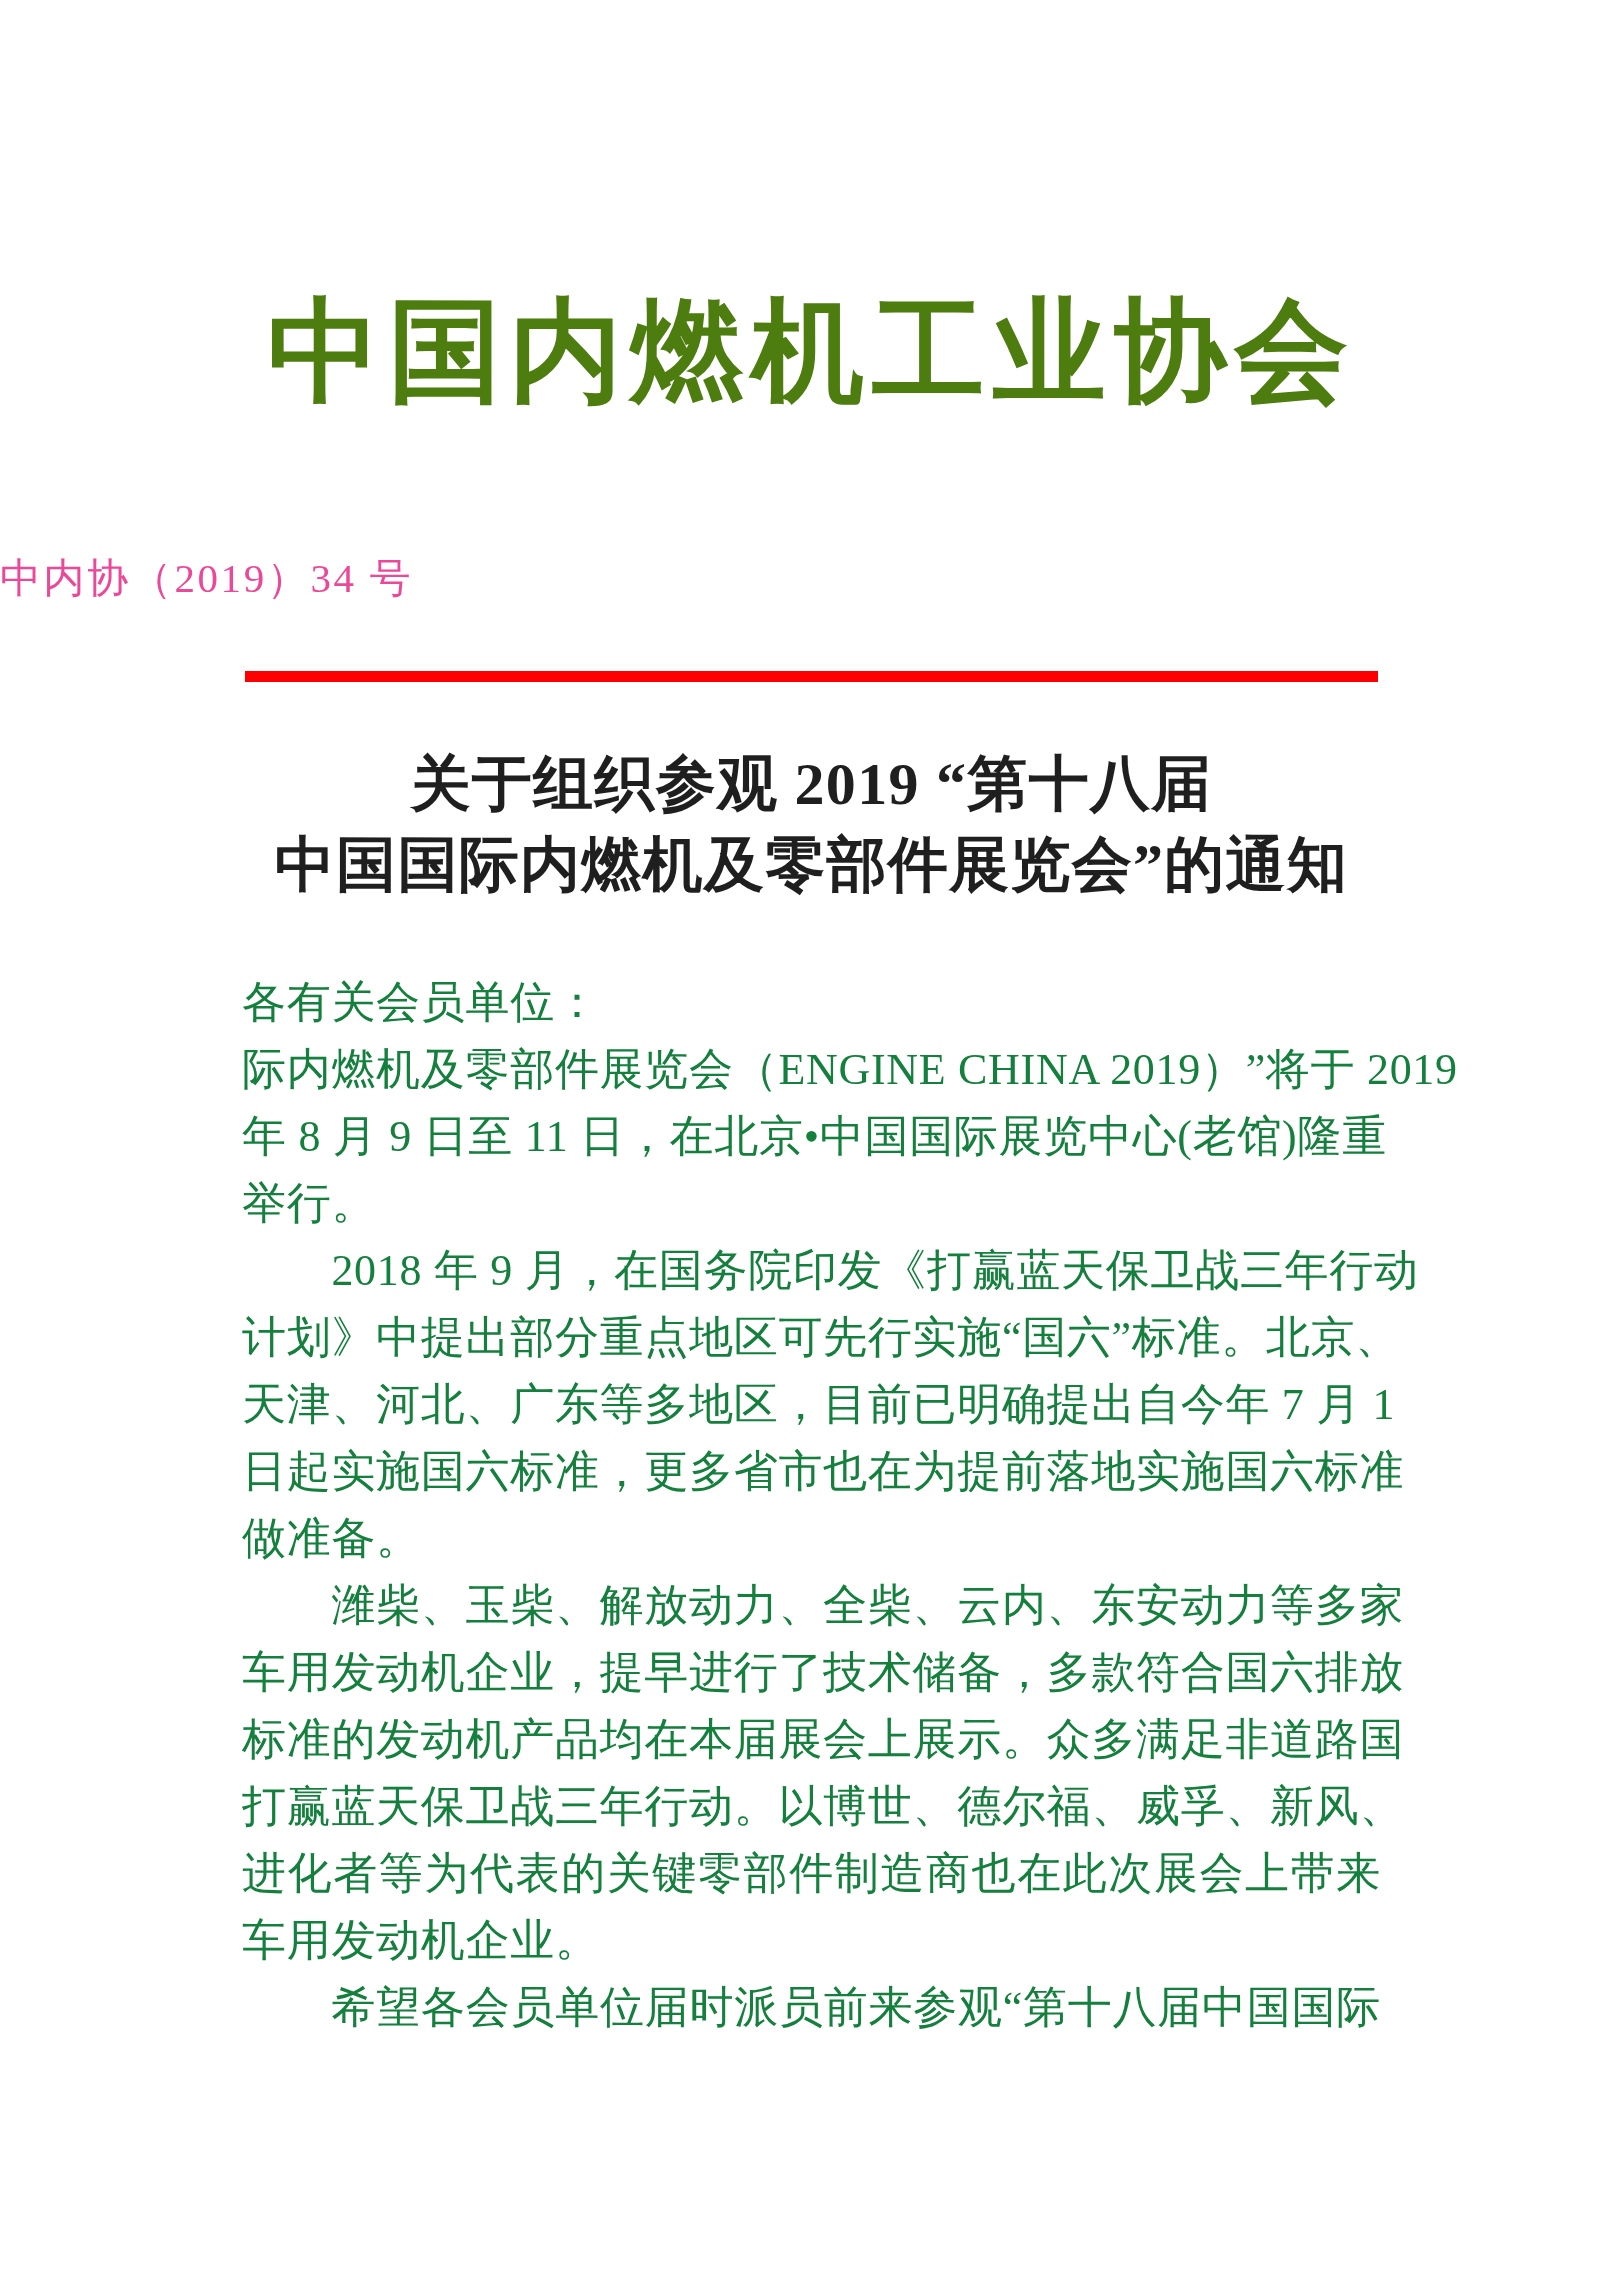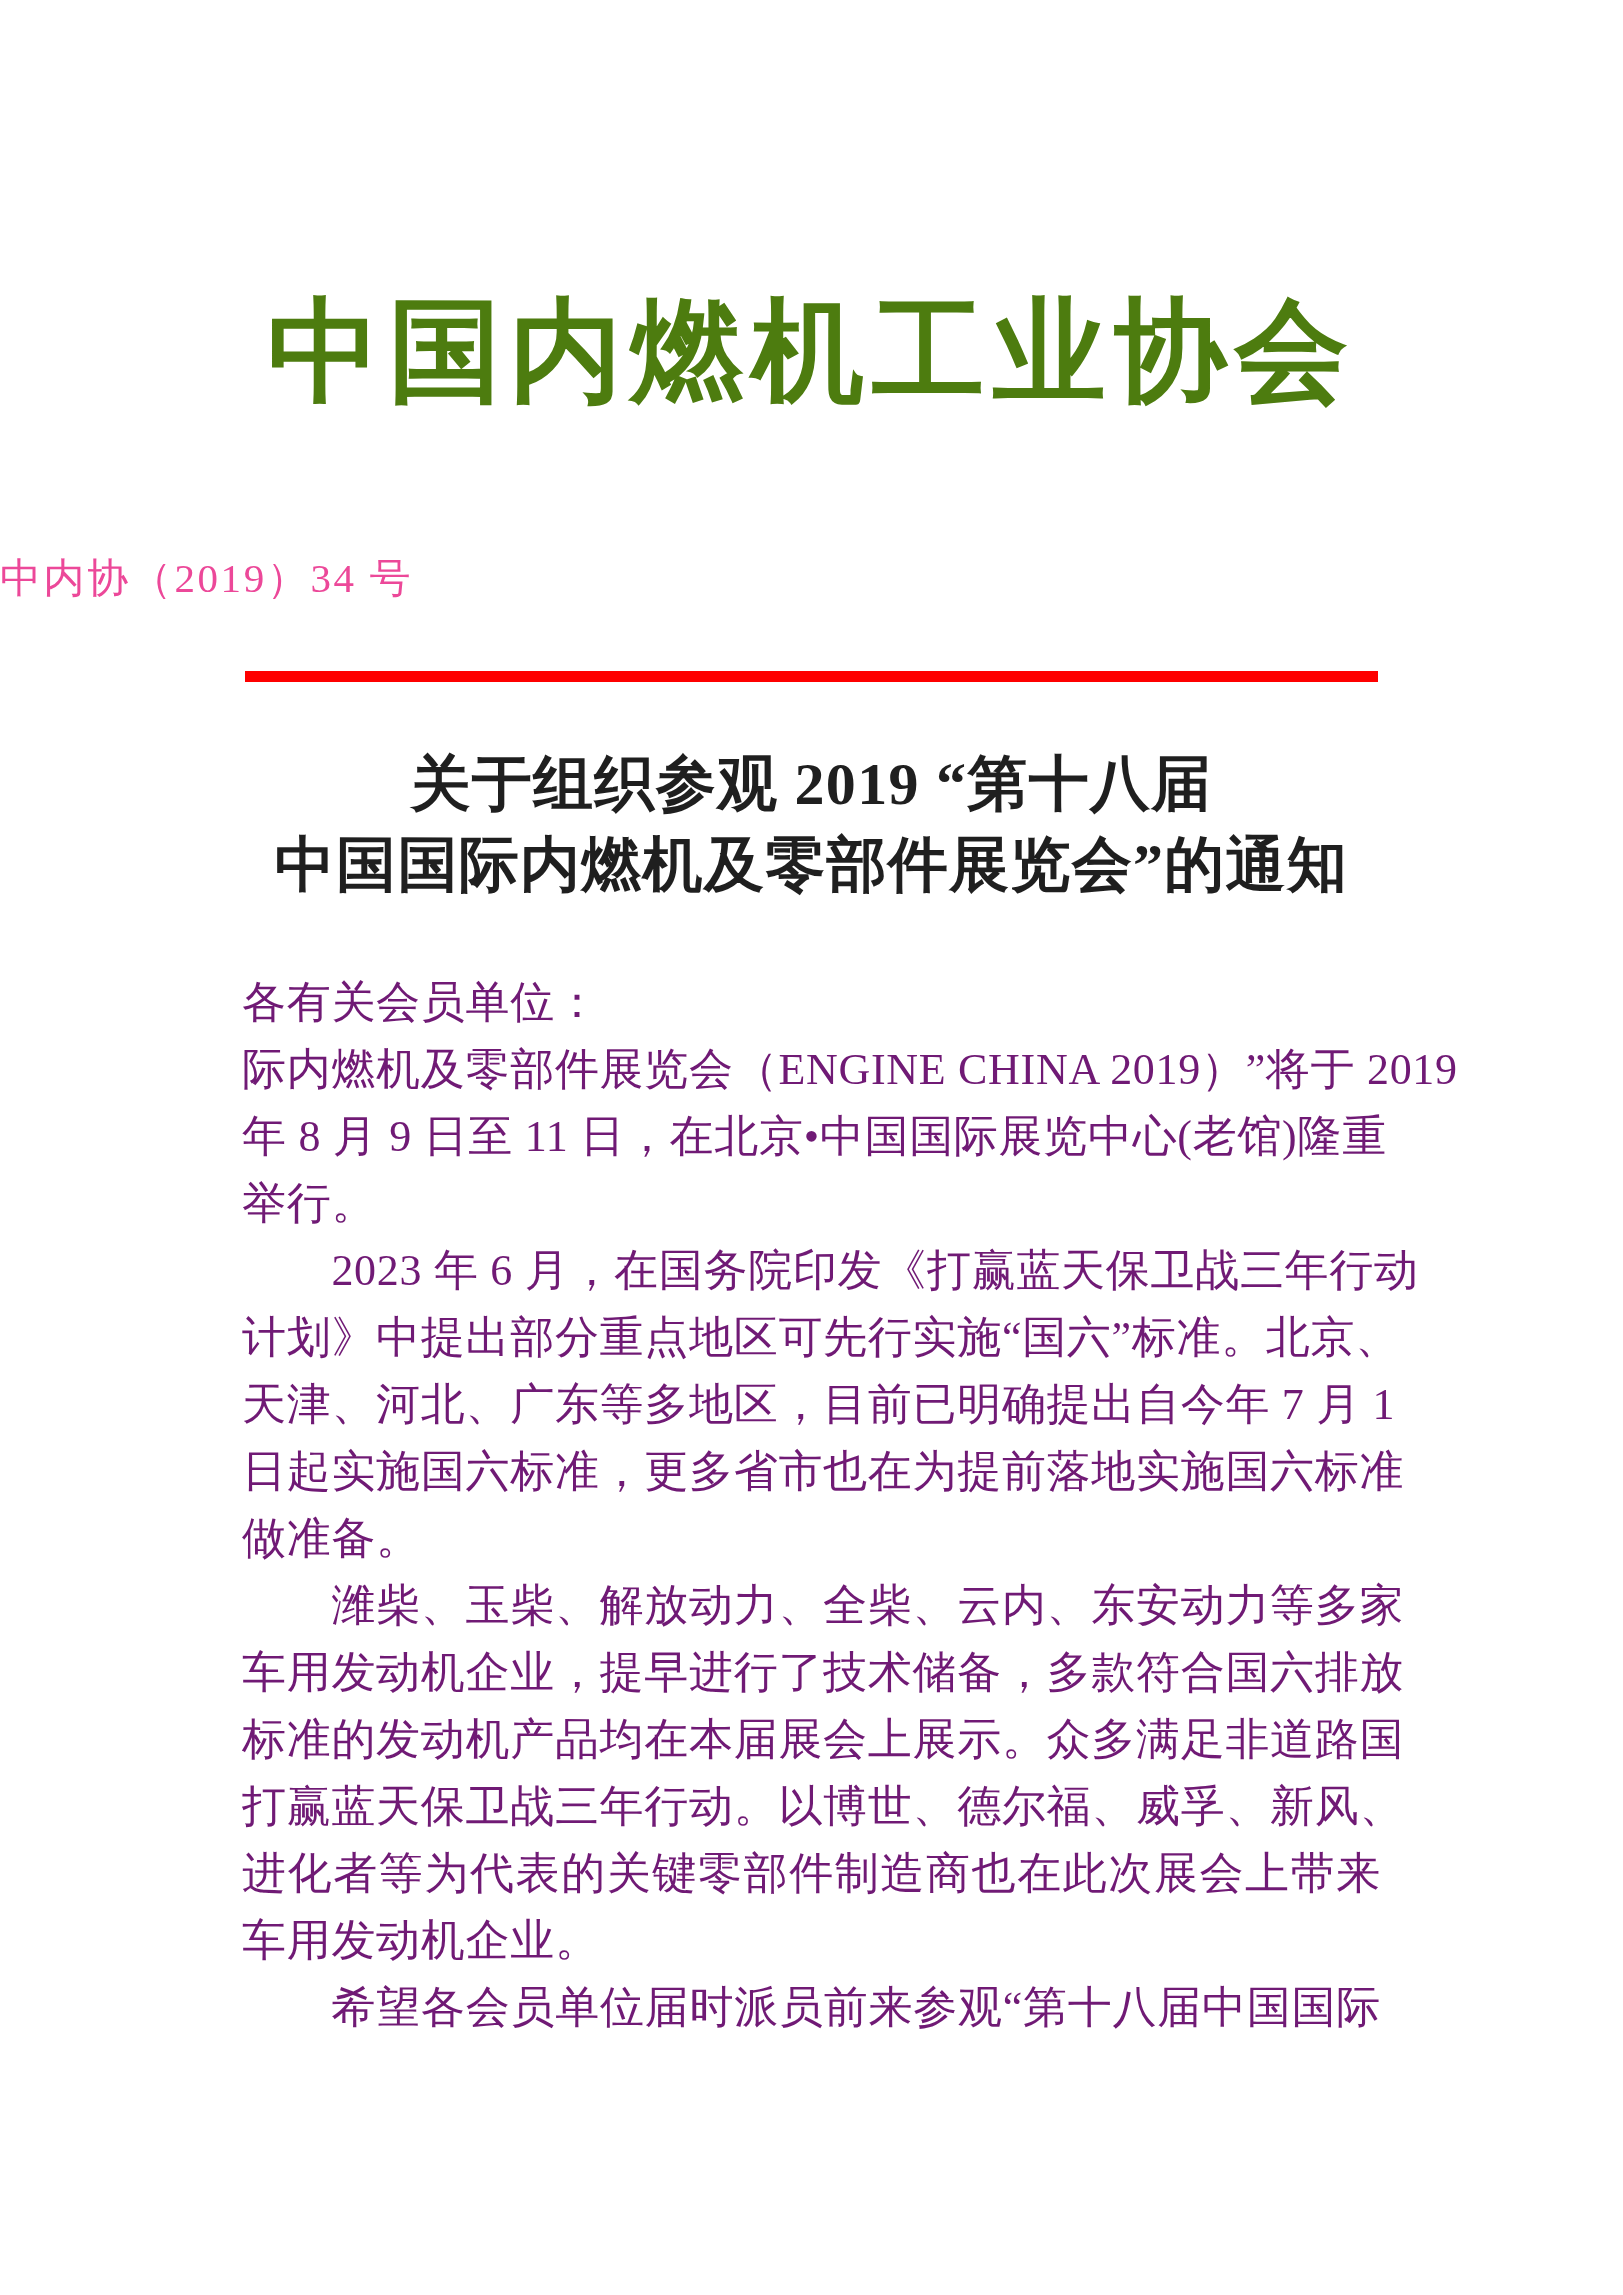--- a/index.html
+++ b/index.html
@@ -83,26 +83,26 @@
 
   <div class="doc-number">中内协（2019）34 号</div>
 
   <div class="red-rule" style="background: rgb(254, 0, 0);"></div>
 
   <div class="notice-title">
     <span class="t-line">关于组织参观 2019 “第十八届</span>
     <span class="t-line">中国国际内燃机及零部件展览会”的通知</span>
   </div>
 
-  <div class="body-text" style="color: #701a75;">
+  <div class="body-text" style="color: #15803d;">
     <div class="line para-end">各有关会员单位：</div>
     <div class="line">际内燃机及零部件展览会（ENGINE CHINA 2019）”将于 2019</div>
     <div class="line">年 8 月 9 日至 11 日，在北京•中国国际展览中心(老馆)隆重</div>
     <div class="line para-end">举行。</div>
-    <div class="line">　　2023 年 6 月，在国务院印发《打赢蓝天保卫战三年行动</div>
+    <div class="line">　　2018 年 9 月，在国务院印发《打赢蓝天保卫战三年行动</div>
     <div class="line">计划》中提出部分重点地区可先行实施“国六”标准。北京、</div>
     <div class="line">天津、河北、广东等多地区，目前已明确提出自今年 7 月 1</div>
     <div class="line">日起实施国六标准，更多省市也在为提前落地实施国六标准</div>
     <div class="line para-end">做准备。</div>
     <div class="line">　　潍柴、玉柴、解放动力、全柴、云内、东安动力等多家</div>
     <div class="line">车用发动机企业，提早进行了技术储备，多款符合国六排放</div>
     <div class="line">标准的发动机产品均在本届展会上展示。众多满足非道路国</div>
     <div class="line">打赢蓝天保卫战三年行动。以博世、德尔福、威孚、新风、</div>
     <div class="line">进化者等为代表的关键零部件制造商也在此次展会上带来</div>
     <div class="line para-end">车用发动机企业。</div>

